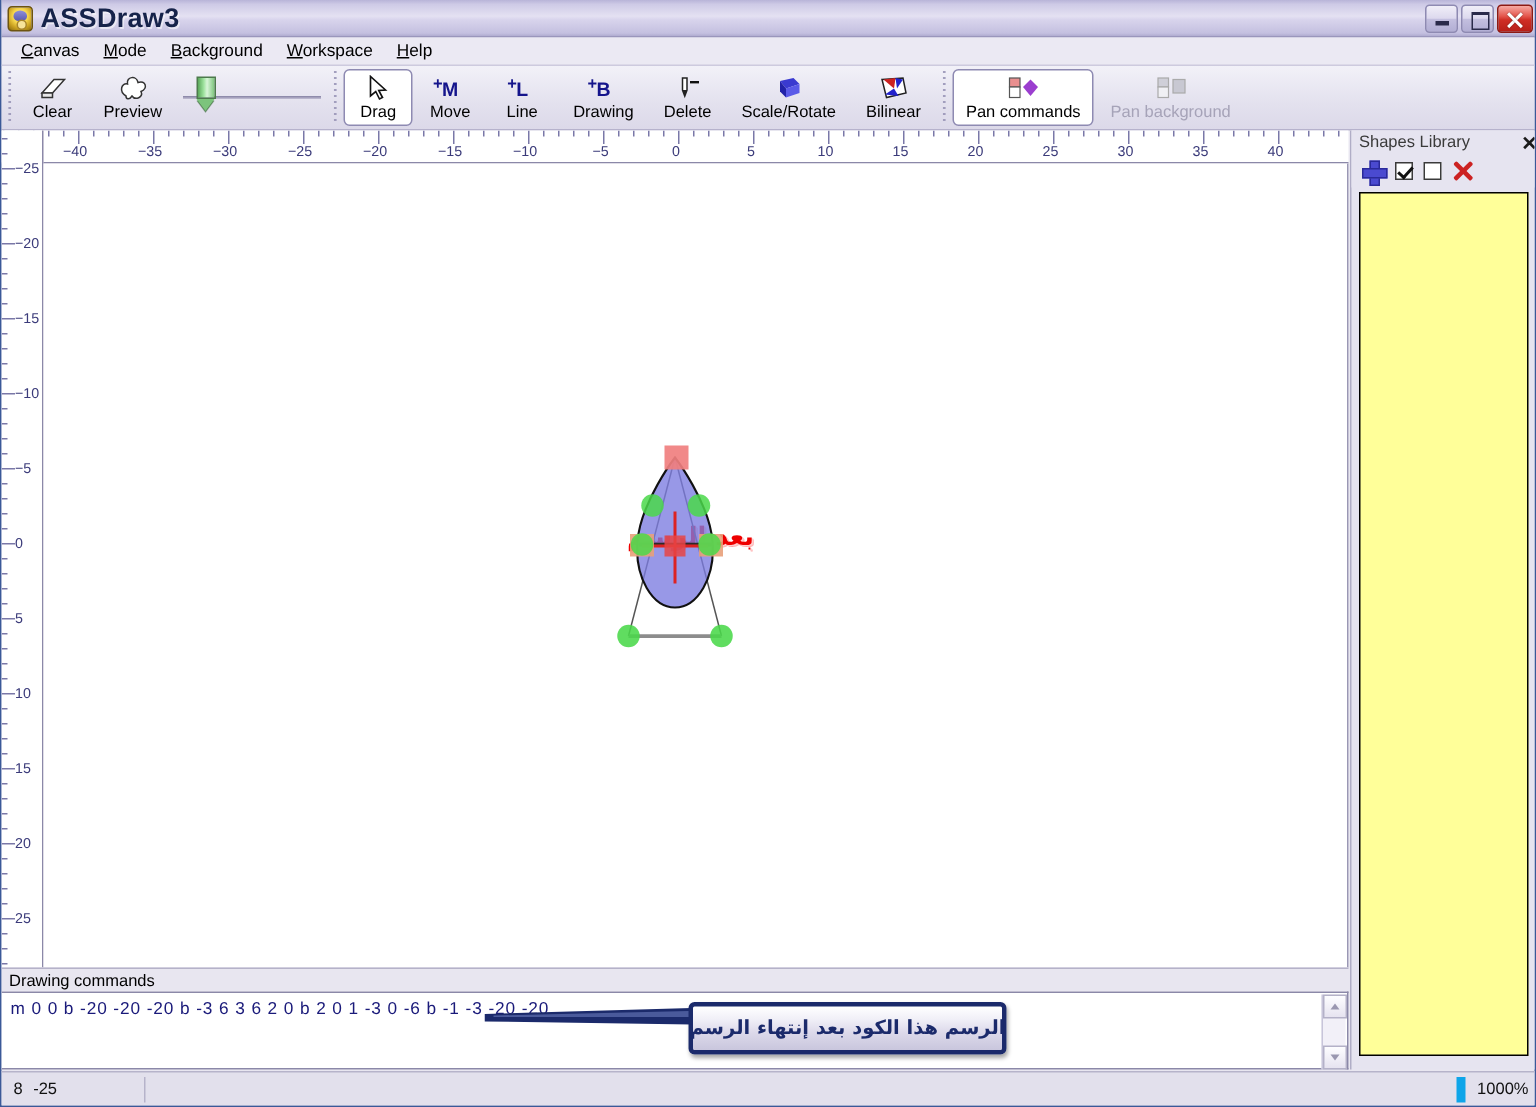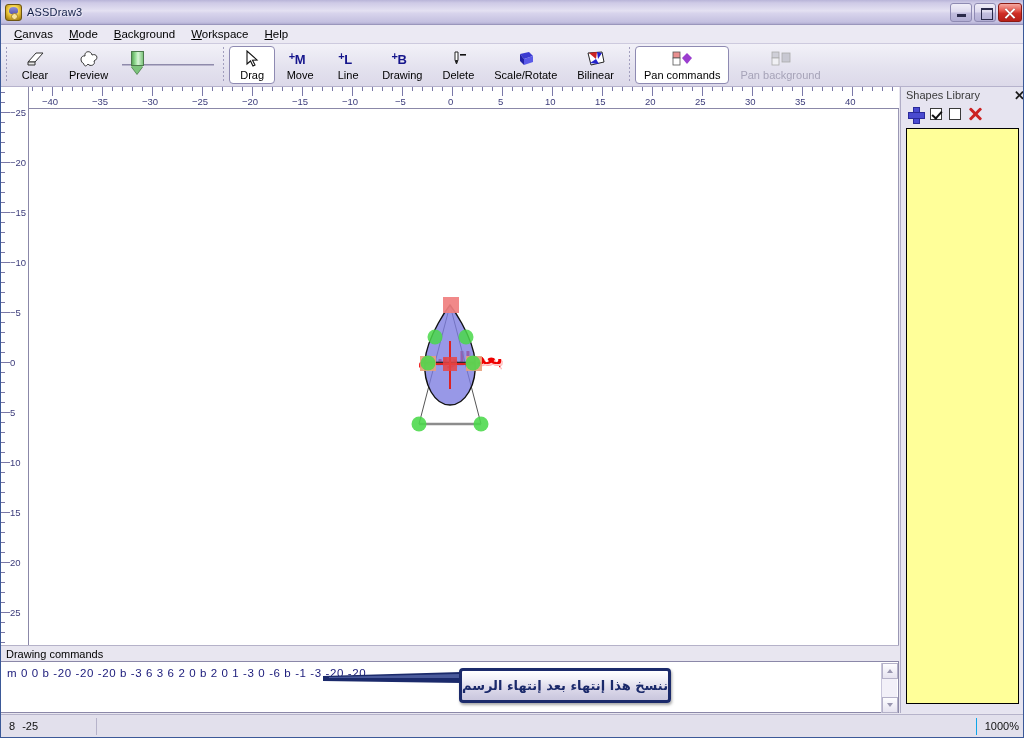--- a/index.html
+++ b/index.html
@@ -36,21 +36,21 @@
   #app-icon:before {
     content: ""; position: absolute; left: 3px; top: 2px; width: 9px; height: 7px;
     border-radius: 50% 50% 40% 40%;
     background: linear-gradient(to bottom, #8f8fd8, #5a5ab0);
   }
   #app-icon:after {
     content: ""; position: absolute; left: 5px; top: 8px; width: 5px; height: 5px;
     border-radius: 50%; background: #f7e39a; border: 1px solid #a8852a;
   }
   #title-text {
-    font-size: 11px; font-weight: normal; color: #16234a;
+    font-size: 18px; font-weight: bold; color: #16234a;
     letter-spacing: .2px; text-shadow: 1px 1px 0 rgba(255,255,255,.55);
   }
   #win-btns { position: absolute; right: 3px; top: 3px; display: flex; gap: 2px; }
   .wbtn {
     width: 22px; height: 19px; border: 1px solid #8e8ab2;
     border-radius: 3px; position: relative;
     background: linear-gradient(to bottom, #f0eef8 0%, #ddd9ee 48%, #c3bfdf 52%, #b2aed4 100%);
   }
   .wbtn.close {
     width: 24px;
@@ -256,21 +256,21 @@
     background: #e2e0ec; border-top: 1px solid #b6b3ca;
     display: flex; align-items: center;
   }
   #st-coord {
     width: 92px; height: 17px; margin-left: 4px; padding-top: 2px;
     font-size: 11px; color: #111; border-right: 1px solid #b6b3ca;
     display: flex; gap: 7px; padding-left: 4px;
   }
   #st-zoom {
     position: absolute; right: 6px; font-size: 11px; color: #111;
-    border-left: 1px solid #0ea5e9; padding-left: 8px; height: 17px; padding-top: 2px;
+    border-left: 6px solid #0ea5e9; padding-left: 8px; height: 17px; padding-top: 2px;
   }
 </style>
 </head>
 <body>
 
 <div id="app">
 
   <div id="titlebar">
     <div id="app-icon"></div>
     <span id="title-text">ASSDraw3</span>
@@ -646,21 +646,21 @@
       <div class="sb-arrow up"></div>
       <div class="sb-arrow down"></div>
     </div>
   </div>
 
   <svg id="callout-tail">
     <polygon points="0,4 138,0 138,11 0,9" fill="#1b2a6b"></polygon>
     <polygon points="6,5 136,2 136,6 6,6" fill="#4a5a9b"></polygon>
   </svg>
   <div id="callout">
-    <span id="callout-text">ننسخ هذا إنتهاء بعد إنتهاء الرسم</span>
+    <span id="callout-text">الرسم هذا الكود بعد إنتهاء الرسم</span>
   </div>
 
   <div id="statusbar">
     <div id="st-coord">
       <span>8</span>
       <span>-25</span>
     </div>
     <div id="st-zoom">1000%</div>
   </div>
 

